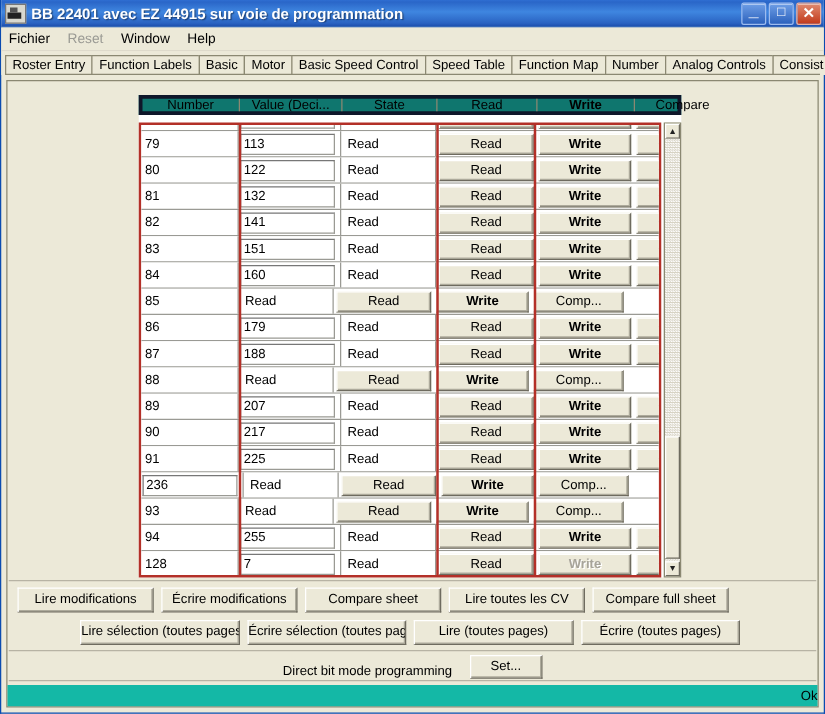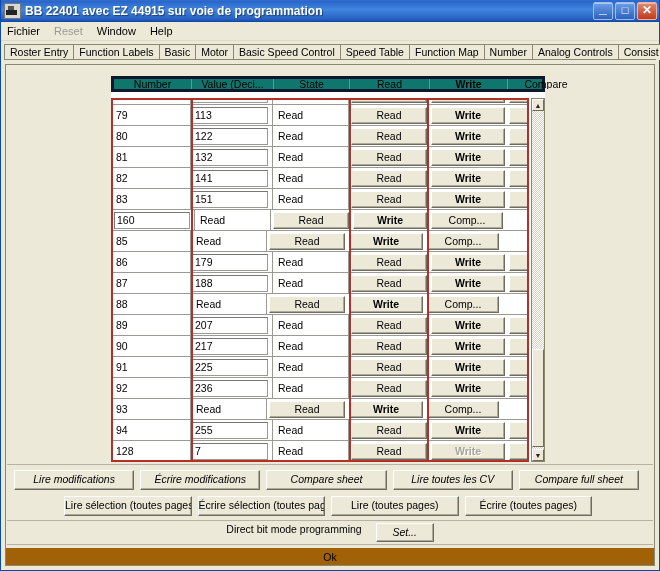--- a/index.html
+++ b/index.html
@@ -173,52 +173,52 @@
   }
   .sb-thumb{
     position:absolute;left:0;width:12px;box-sizing:border-box;
     background:#ece9d8;border:1px solid;
     border-color:#fff #6e6b5f #6e6b5f #fff;
   }
   
   .btnrow{
     position:absolute;display:flex;align-items:center;
   }
-  .row1{left:8px;top:404px;width:625px;height:22px;gap:6px;font-style:italic;}
+  .row1{left:8px;top:404px;width:569px;height:22px;gap:6px;}
   .row2{left:58px;top:430px;width:528px;height:22px;gap:6px;}
   .wbtn{
     flex:1 1 0;height:20px;box-sizing:border-box;
     background:#ece9d8;
     border:1px solid;border-color:#fff #6e6b5f #6e6b5f #fff;
     box-shadow:inset -1px -1px 0 #adaa9b;
     font-size:10.5px;line-height:17px;text-align:center;color:#000;
     white-space:nowrap;overflow:hidden;
   }
   .divider{
     position:absolute;left:1px;right:1px;height:1px;background:#b7b3a4;
   }
   .d1{top:399px;}
   .d2{top:455px;}
   .d3{top:479px;}
   .directrow{
     position:absolute;left:0;right:0;top:458px;height:20px;
-    display:flex;align-items:flex-start;justify-content:center;gap:14px;
+    display:flex;align-items:flex-end;justify-content:center;gap:14px;
   }
   .directlabel{font-size:10.5px;color:#000;}
   .setbtn{
     width:58px;height:19px;box-sizing:border-box;
     background:#ece9d8;border:1px solid;
     border-color:#fff #6e6b5f #6e6b5f #fff;
     box-shadow:inset -1px -1px 0 #adaa9b;
-    font-size:10.5px;line-height:16px;text-align:center;color:#000;font-style:italic;
+    font-size:10.5px;line-height:16px;text-align:center;color:#000;
   }
   .statusbar{
     position:absolute;left:0;right:0;bottom:0;height:17px;
-    display:flex;align-items:center;justify-content:center;
-    font-size:10.5px;color:#000;background:#a16207;
+    display:flex;align-items:center;justify-content:flex-end;
+    font-size:10.5px;color:#000;background:#14b8a6;
   }
 </style>
 </head>
 <body>
 
 <div class="window">
 
   <div class="titlebar">
     <div class="tb-icon"></div>
     <div class="tb-title">BB 22401 avec EZ 44915 sur voie de programmation</div>
@@ -363,20 +363,21 @@
                 <div class="gbtn">Read</div>
               </div>
               <div class="cell btnc c-write">
                 <div class="gbtn">Write</div>
               </div>
               <div class="cell btnc c-comp">
                 <div class="gbtn">Comp...</div>
               </div>
             </div>
             <div class="row">
+              <div class="cell num c-num">84</div>
               <div class="cell val c-val">
                 <div class="valbox">160</div>
               </div>
               <div class="cell state c-state">Read</div>
               <div class="cell btnc c-read">
                 <div class="gbtn">Read</div>
               </div>
               <div class="cell btnc c-write">
                 <div class="gbtn">Write</div>
               </div>
@@ -484,21 +485,20 @@
                 <div class="gbtn">Read</div>
               </div>
               <div class="cell btnc c-write">
                 <div class="gbtn">Write</div>
               </div>
               <div class="cell btnc c-comp">
                 <div class="gbtn">Comp...</div>
               </div>
             </div>
             <div class="row">
-              <div class="cell num c-num">92</div>
               <div class="cell val c-val">
                 <div class="valbox">236</div>
               </div>
               <div class="cell state c-state">Read</div>
               <div class="cell btnc c-read">
                 <div class="gbtn">Read</div>
               </div>
               <div class="cell btnc c-write">
                 <div class="gbtn">Write</div>
               </div>

